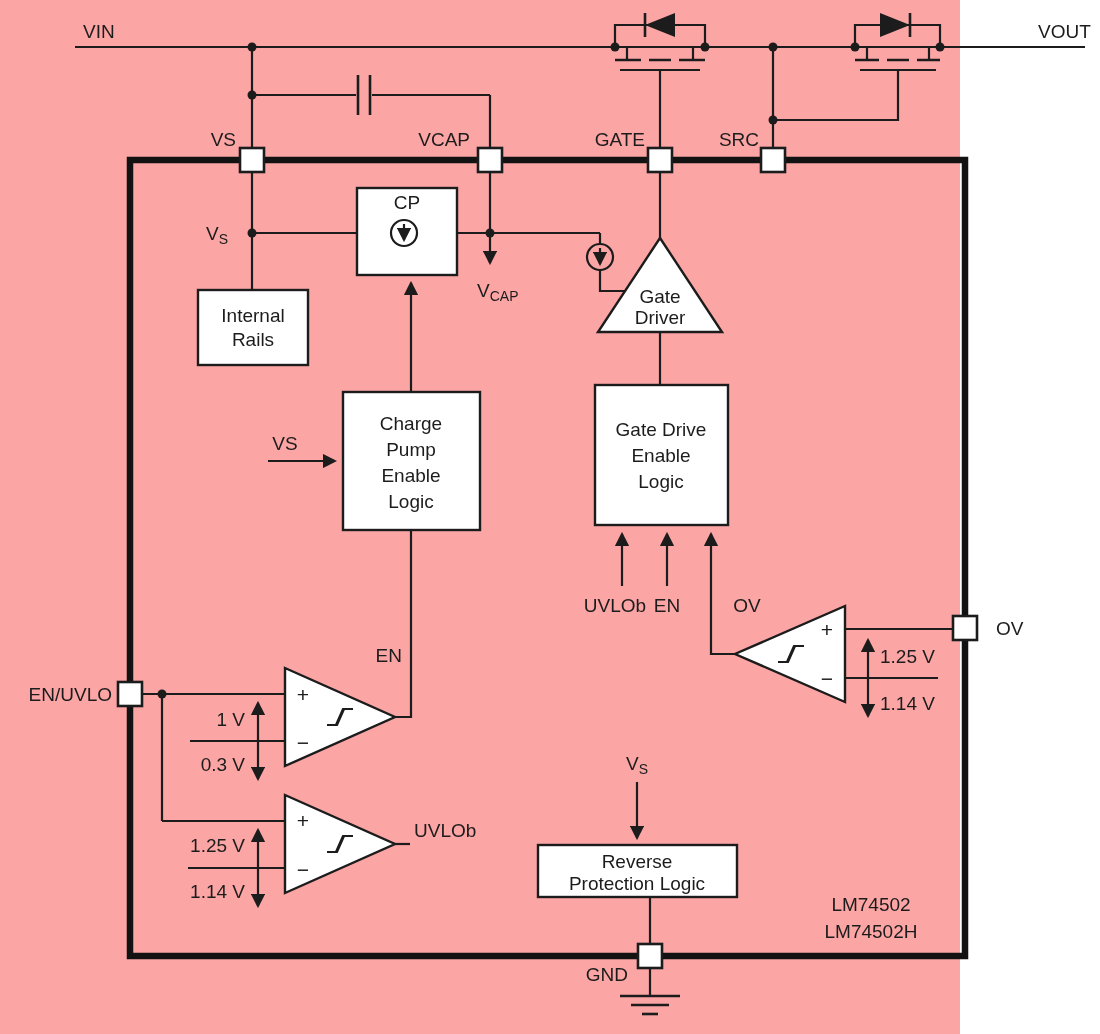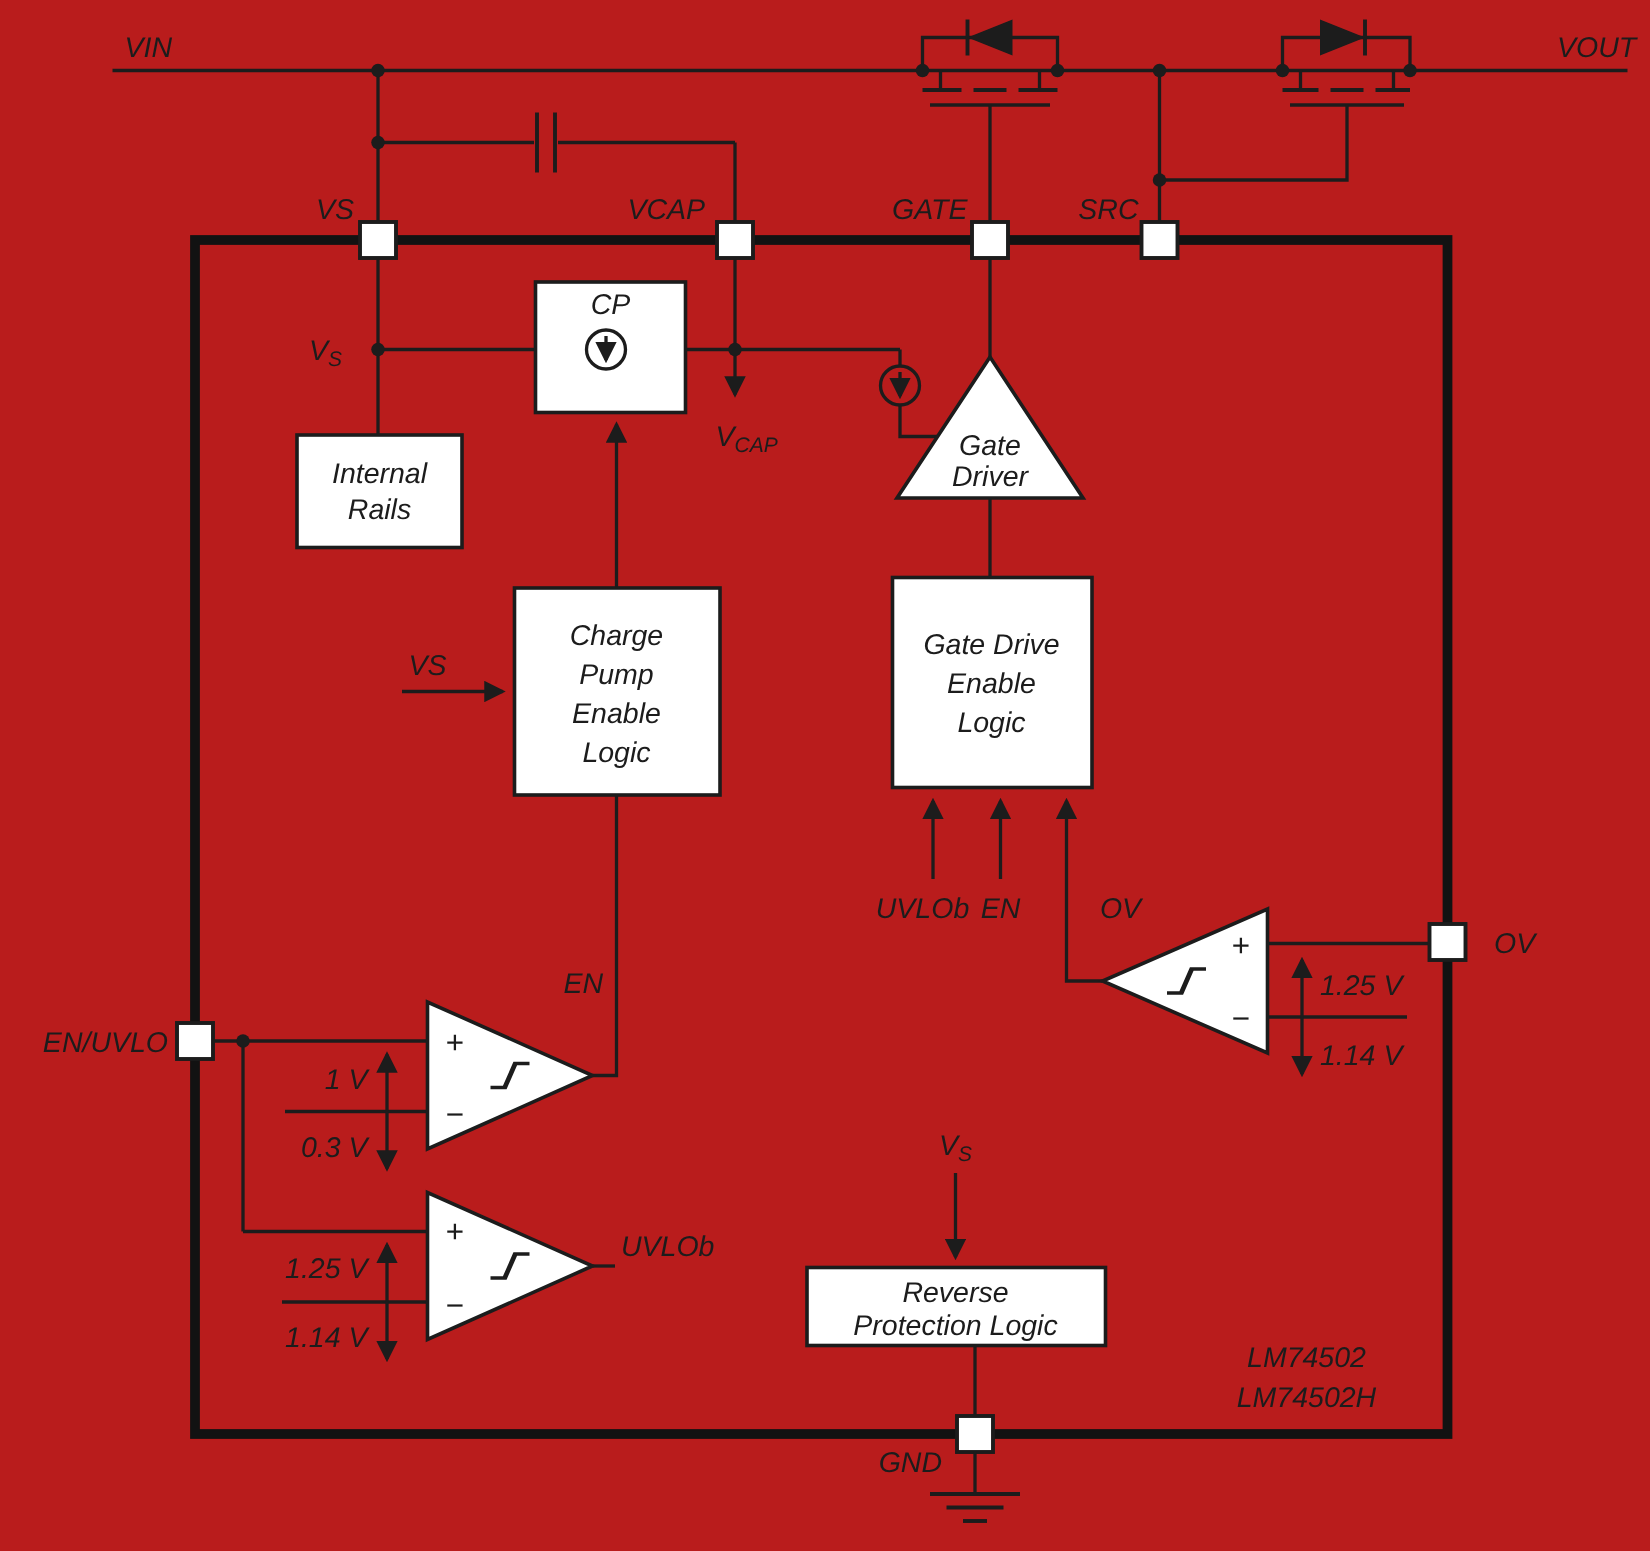--- a/index.html
+++ b/index.html
@@ -1,16 +1,16 @@
 <!DOCTYPE html>
 <html><head>
 <meta charset="utf-8">
 <style>
   html,body { margin:0; padding:0; background:#ffffff; }
-  .stage { width:1100px; height:1034px; position:relative; background:#b91c1c;font-style:italic; }
+  .stage { width:960px; height:1034px; position:relative; background:#fca5a5; }
   svg { display:block; }
   .w   { stroke:#1c1c1c; stroke-width:2.2; fill:none; }
   .w25 { stroke:#1c1c1c; stroke-width:2.6; fill:none; }
   .blk { stroke:#1c1c1c; stroke-width:2.4; fill:#ffffff; }
   .boundary { stroke:#121212; stroke-width:6.5; fill:none; }
   .pin { stroke:#1c1c1c; stroke-width:2.6; fill:#ffffff; }
   .dot { fill:#1c1c1c; stroke:none; }
   .fillb { fill:#1c1c1c; stroke:none; }
   text { font-family:"Liberation Sans","DejaVu Sans",sans-serif; font-size:19px; fill:#1c1c1c; }
   .sub { font-size:14px; }

